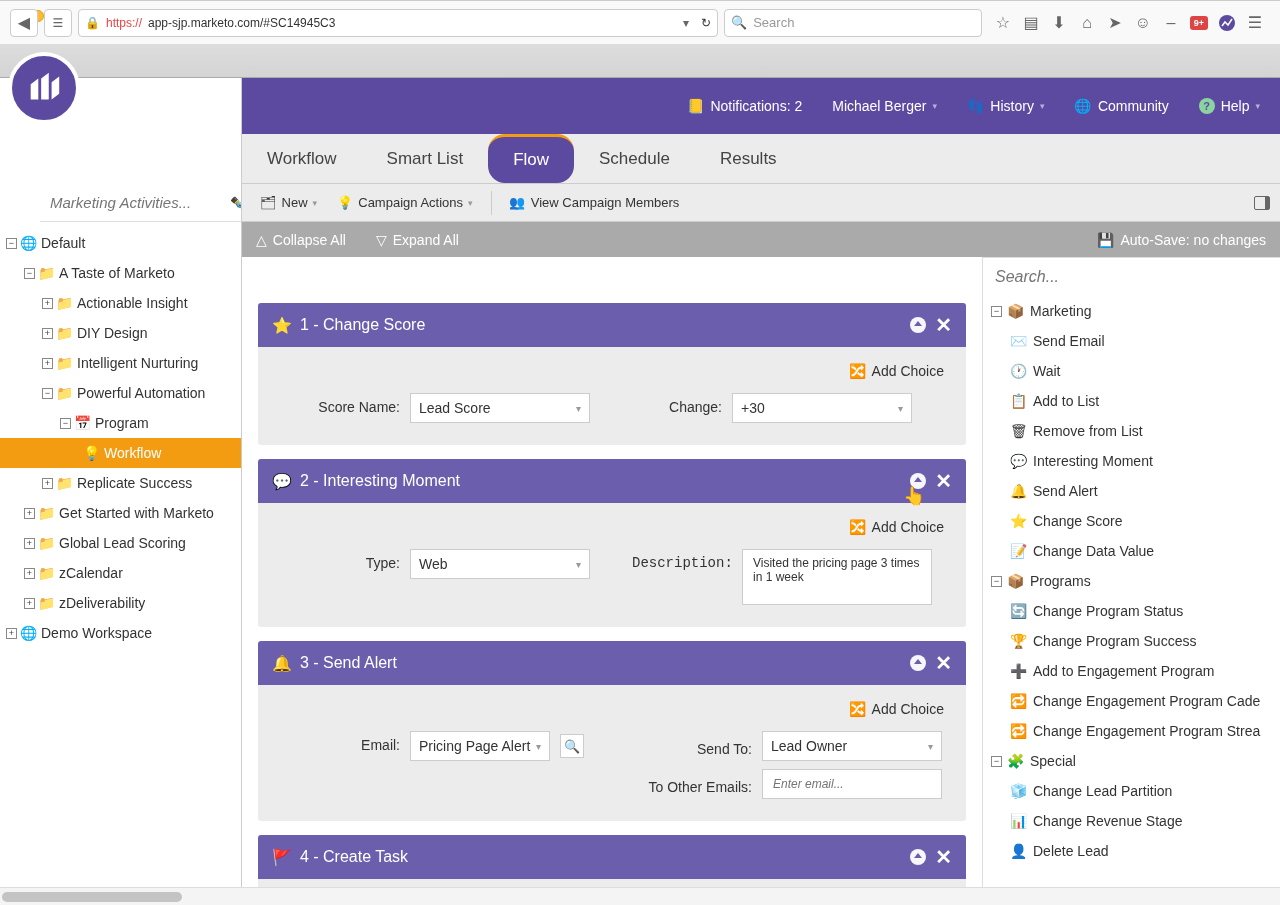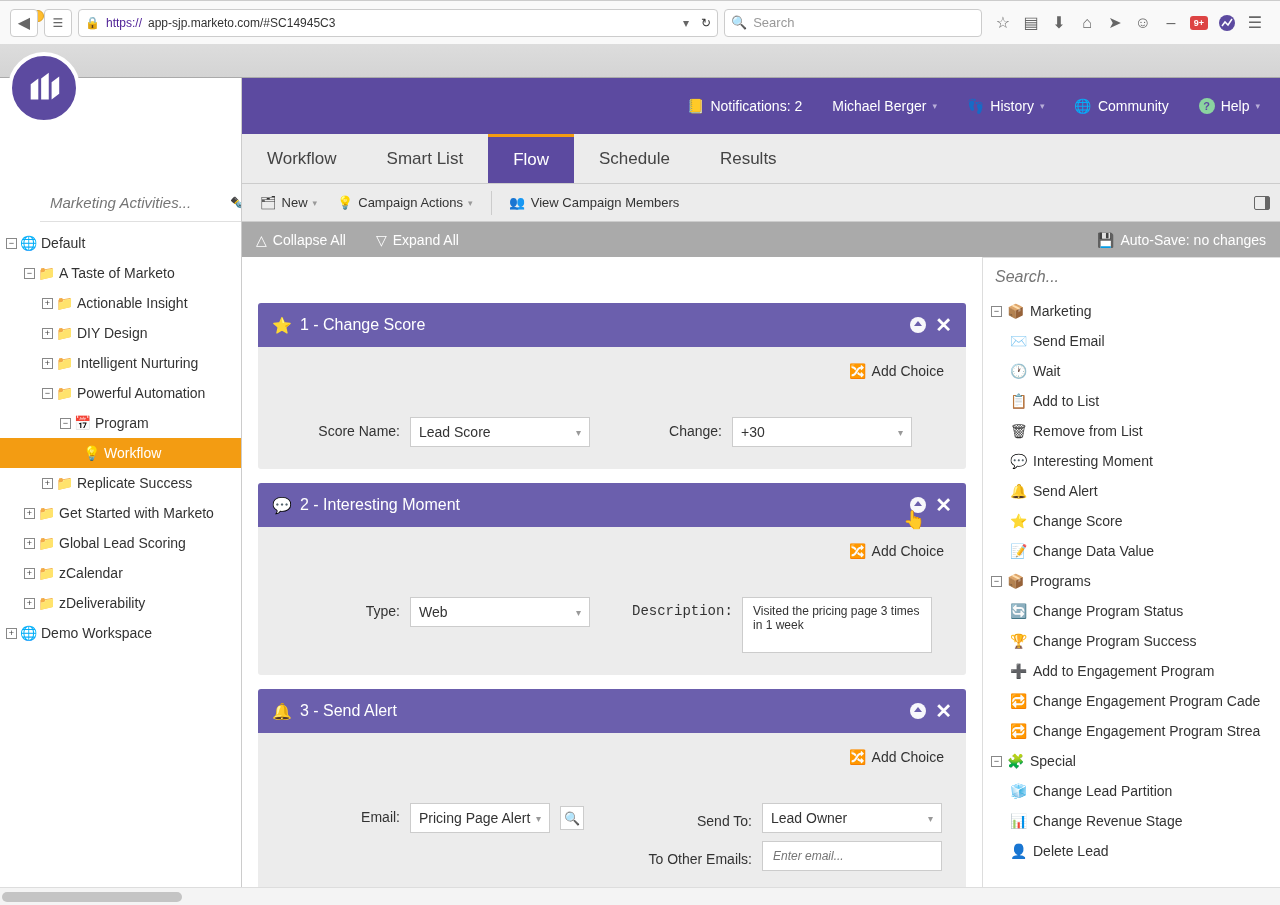--- a/index.html
+++ b/index.html
@@ -27,21 +27,21 @@
 .app-header { background: #5c4aa0; height: 56px; display: flex; align-items: center; padding-right: 20px; color: #fff; font-size: 14px; }
 .logo-wrap { width: 90px; height: 100px; position: relative; }
 .logo-circle { position: absolute; left: 8px; top: -4px; width: 72px; height: 72px; border-radius: 50%; background: #5c4aa0; border: 4px solid #fff; display: flex; align-items: center; justify-content: center; z-index: 10; }
 .hdr-menu { margin-left: auto; display: flex; gap: 30px; align-items: center; }
 .hdr-item { display: flex; align-items: center; gap: 6px; cursor: pointer; }
 .hdr-drop::after { content: " ▾"; color: #b8aed8; font-size: 9px; }
 
 
 .main-tabs { display: flex; background: #ececec; height: 50px; align-items: stretch; border-bottom: 1px solid #ccc; position: relative; margin-left: 242px; }
 .main-tab { padding: 0 25px; display: flex; align-items: center; font-size: 17px; color: #444; cursor: pointer; }
-.main-tab.active { background: #5c4aa0; color: #fff; border-top: 3px solid #f39c12; }
+.main-tab.active { background: #5c4aa0; color: #fff; border-top: 3px solid #f39c12; border-radius: 17px; }
 
 
 .toolbar { display: flex; align-items: center; background: #ececec; height: 38px; padding: 0 10px; border-bottom: 1px solid #ccc; margin-left: 242px; font-size: 13px; gap: 4px; }
 .tb-item { display: flex; align-items: center; gap: 5px; padding: 4px 8px; border-radius: 3px; cursor: pointer; }
 .tb-sep { width: 1px; background: #ccc; height: 24px; margin: 0 6px; }
 .tb-drop::after { content: " ▾"; color: #999; font-size: 9px; }
 .tb-spacer { flex: 1; }
 .tb-panel { width: 16px; height: 14px; border: 1px solid #666; border-radius: 2px; position: relative; }
 .tb-panel::after { content: ""; position: absolute; right: 0; top: 0; bottom: 0; width: 4px; background: #666; }
 
@@ -73,21 +73,21 @@
 .flow-header { background: #6b5fad; color: #fff; padding: 10px 14px; display: flex; align-items: center; font-size: 16px; gap: 8px; border-radius: 3px 3px 0 0; }
 .flow-hdr-spacer { flex: 1; }
 .flow-hdr-icon { cursor: pointer; }
 .flow-body { background: #ececec; padding: 16px 22px 22px 22px; border-radius: 0 0 3px 3px; }
 .add-choice { text-align: right; padding-bottom: 14px; font-size: 14px; cursor: pointer; display: flex; justify-content: flex-end; align-items: center; gap: 5px; }
 .form-label { text-align: right; width: 120px; padding-top: 6px; font-size: 14px; }
 .dropdown { background: #fff; border: 1px solid #ccc; height: 30px; display: flex; align-items: center; padding: 0 8px; position: relative; min-width: 180px; font-size: 14px; }
 .dropdown::after { content: "▾"; position: absolute; right: 8px; color: #999; font-size: 10px; }
 .textval { background: #fff; border: 1px solid #ccc; padding: 6px 10px; min-width: 180px; min-height: 30px; font-size: 12px; }
 .two-col { display: flex; gap: 40px; }
-.two-col > div { flex: 1; display: flex; align-items: flex-start; gap: 10px; margin-top: 24px; }
+.two-col > div { flex: 1; display: flex; align-items: flex-start; gap: 10px; }
 .cursor-hand { position: absolute; pointer-events: none; z-index: 100; }
 
 
 svg { display: block; }
 .ficon { display: inline-flex; width: 16px; height: 16px; align-items: center; justify-content: center; }
 
 
 .bottom-scroll { position: absolute; left: 0; right: 0; bottom: 0; height: 18px; background: #f4f4f4; border-top: 1px solid #ddd; display: flex; align-items: center; padding: 0 2px; }
 .scroll-thumb { width: 180px; height: 10px; background: #c4c4c4; border-radius: 5px; }
 </style>
@@ -102,21 +102,21 @@
   </div>
   <div class="tab-bar">
     
     
   </div>
   <div class="addr-bar">
     <div class="nav-btn">◀</div>
     <div class="nav-btn" style="font-size:12px;">☰</div>
     <div class="url-field">
       <span class="lock">🔒</span>
-      <span style="color:#4c1d95;text-align:right;">https://</span>
+      <span style="color:#ef4444;text-align:right;">https://</span>
         <span>app-sjp.marketo.com/#SC14945C3</span>
       <span class="reload">▾</span>
       <span>↻</span>
     </div>
     <div class="search-field">
       <span>🔍</span>
       <span>Search</span>
     </div>
     <div class="chrome-icons">
       <span>☆</span>

